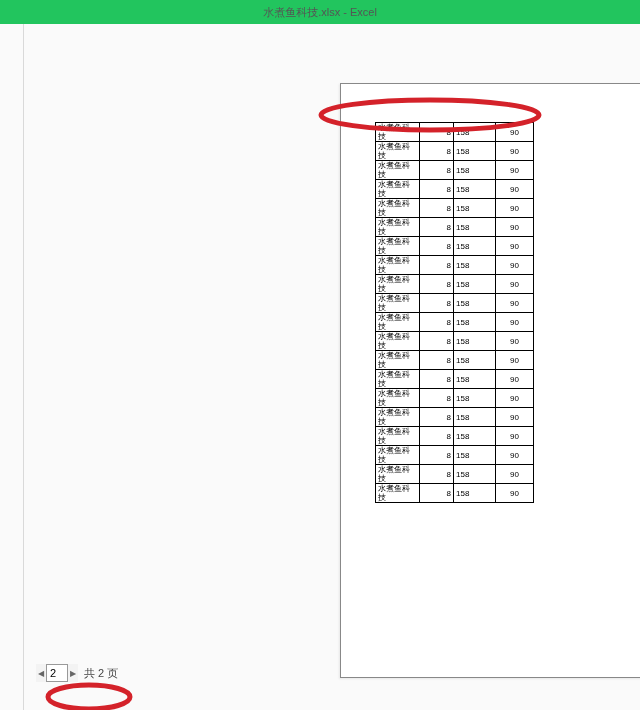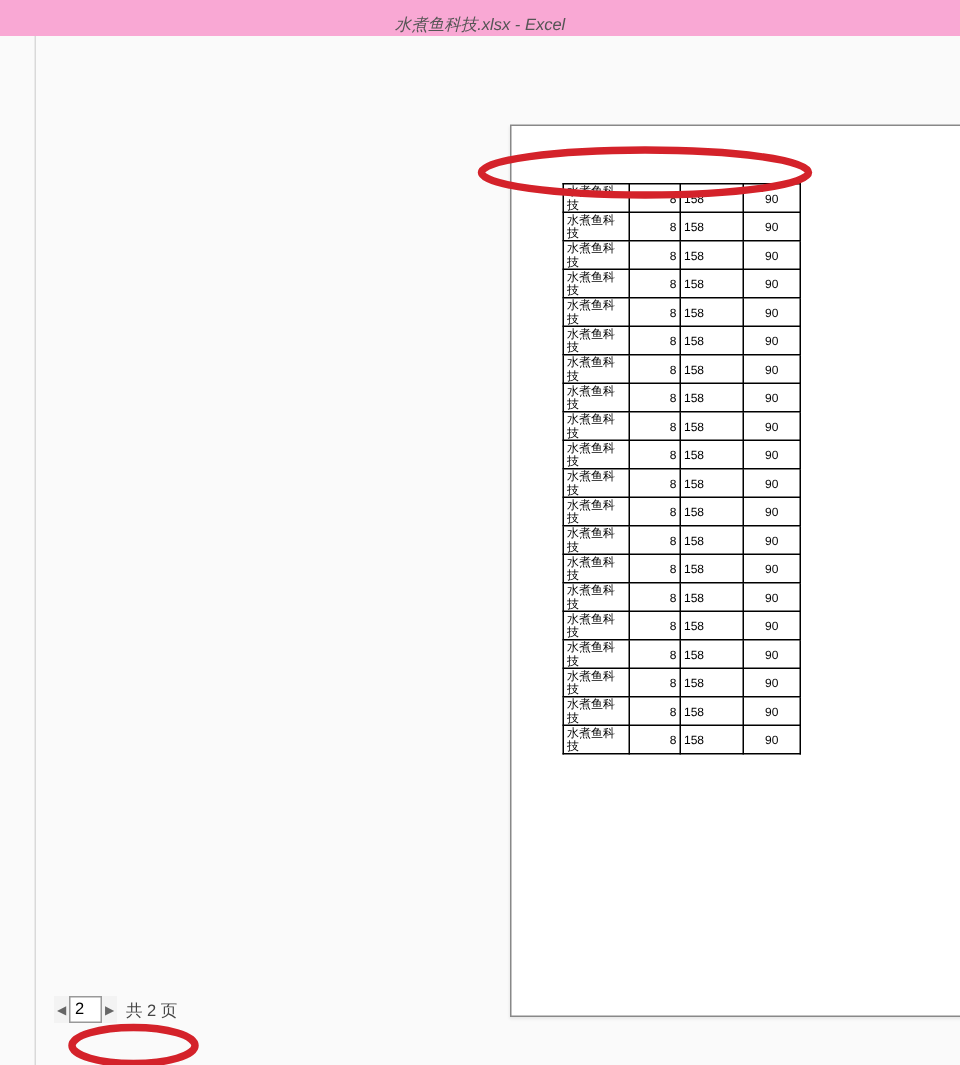--- a/index.html
+++ b/index.html
@@ -9,25 +9,24 @@
       background: #fafafa;
       font-family: "Microsoft YaHei", sans-serif;
       overflow: hidden;
       position: relative;
     }
     .title-bar {
       width: 100%;
       height: 24px;
       display: flex;
       justify-content: center;
-      align-items: flex-end;
+      align-items: center;
       font-size: 11px;
       color: #555;
-      background: #f9a8d4;
-      font-style: italic;
+      background: #22c55e;
     }
     .left-rail {
       position: absolute;
       left: 0;
       top: 24px;
       bottom: 0;
       width: 24px;
       background: #fafafa;
       border-right: 1px solid #d9d9d9;
     }

